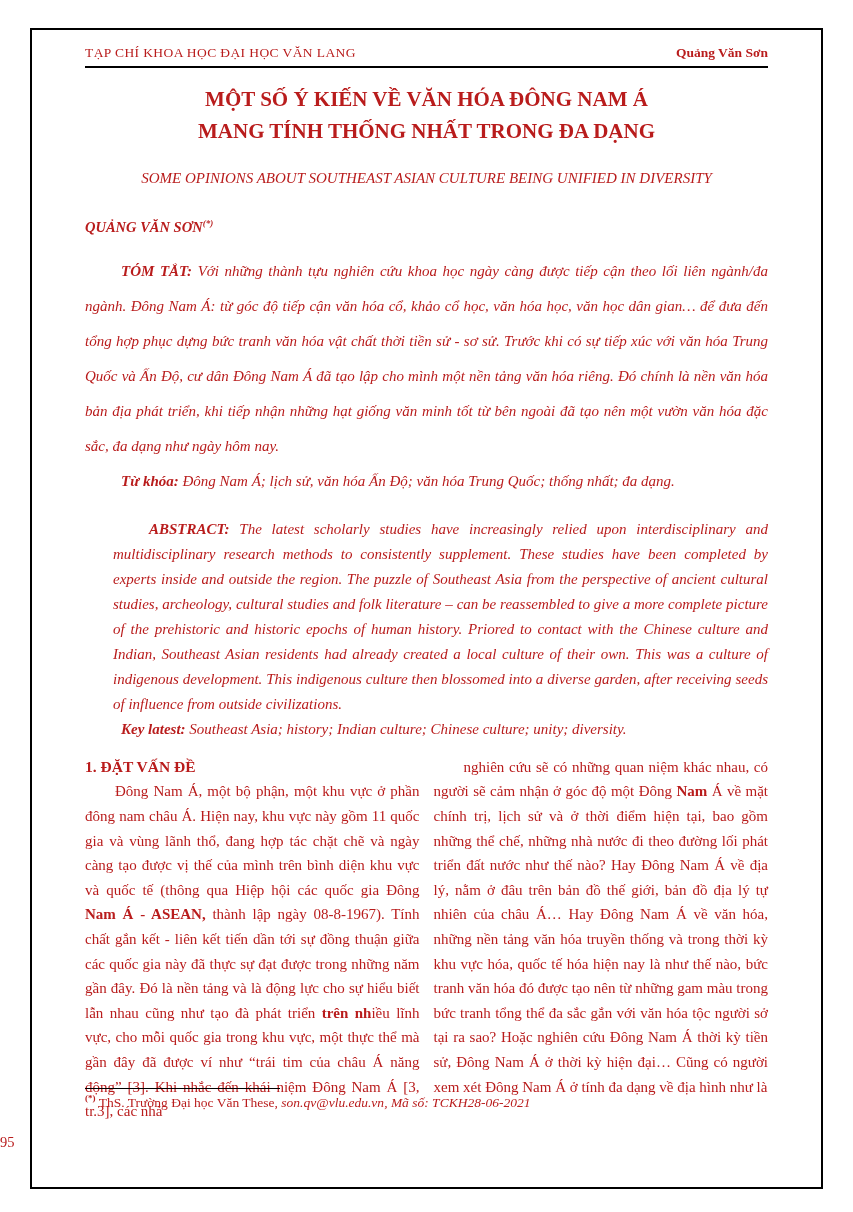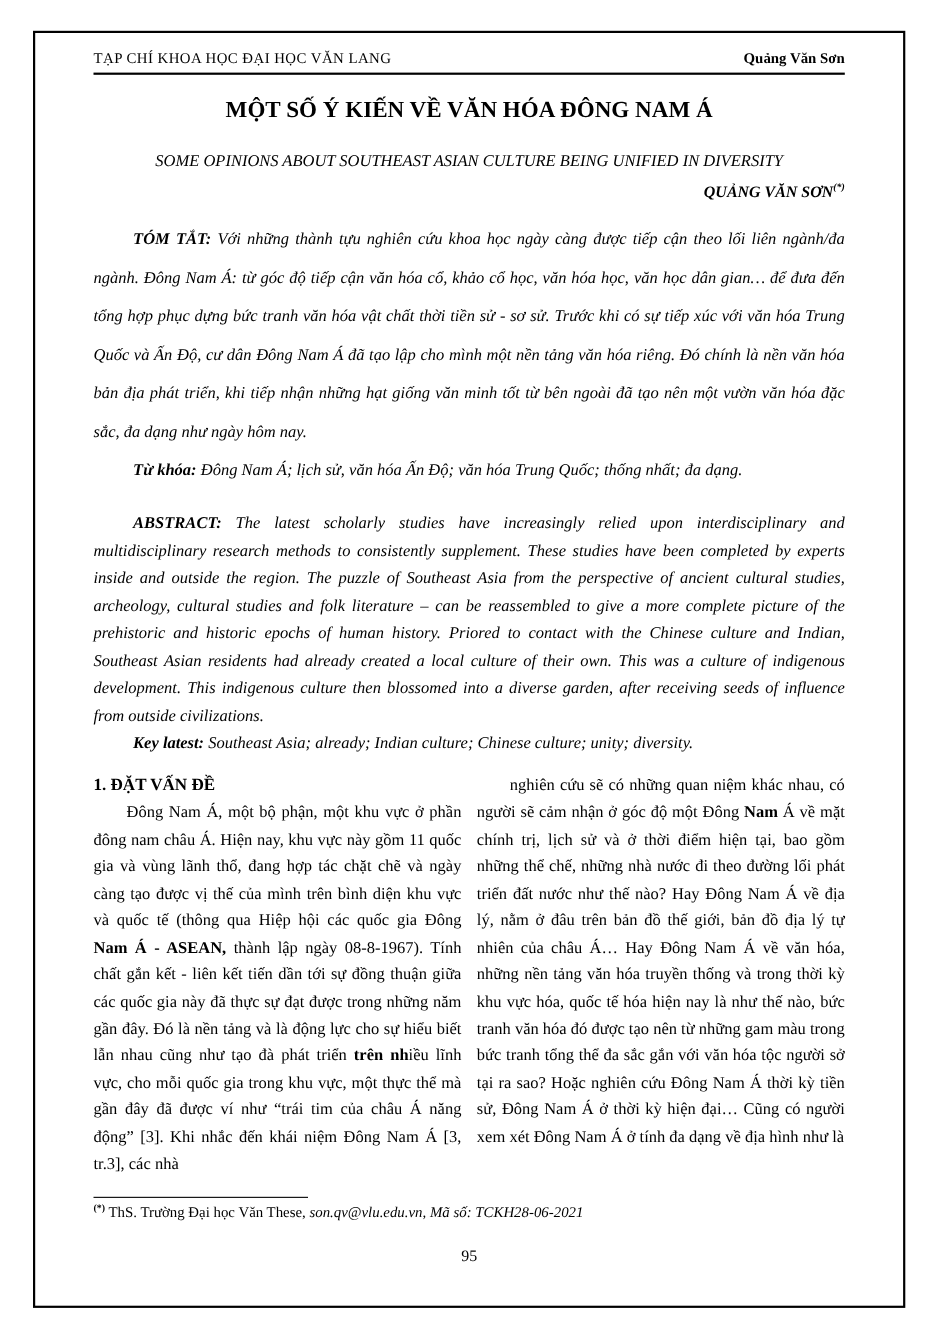--- a/index.html
+++ b/index.html
@@ -2,21 +2,21 @@
 <html><head>
 <meta charset="utf-8">
 <style>
   * { box-sizing: border-box; }
   html, body { margin: 0; padding: 0; background: #ffffff; }
   .page {
     position: relative;
     width: 853px;
     height: 1212px;
     background: #ffffff;
-    color: #000000;
+    color: #b91c1c;
     font-family: "Liberation Serif", "DejaVu Serif", serif;
     overflow: hidden;
   }
   .frame {
     position: absolute;
     top: 28px; left: 30px; right: 30px; bottom: 23px;
     border: 2px solid #000;
   }
   .content { padding: 15px 53px 0 53px; }
 
@@ -39,39 +39,39 @@
     font-family: Liberation Serif, serif;
   }
   .title-en {
     margin: 23px 0 0 0;
     text-align: center;
     font-size: 15px;
     font-weight: normal;
     font-style: italic;
   }
   .author-line {
-    margin-top: 9px;
-    text-align: right;
+    margin-top: 31px;
+    text-align: left;
     font-weight: bold;
     font-style: italic;
     font-size: 14.5px;
   }
   .author-line sup { font-size: 9px; }
 
   .abstract, .keywords {
     margin: 0;
     font-size: 15px;
     font-style: italic;
     text-align: justify;
     text-indent: 36px;
   }
   .abstract.vi, .keywords.vi { line-height: 35px; }
   .abstract.vi { margin-top: 18px; }
   .abstract.en, .keywords.en { line-height: 25px; }
-  .abstract.en { margin-top: 18px; }
+  .abstract.en { margin-top: 18px; margin-left: 28px; }
   .lbl { font-weight: bold; }
 
   .columns { display: flex; gap: 14px; margin-top: 13px; }
   .col { flex: 1; min-width: 0; }
   .section-heading {
     margin: 0;
     font-size: 15.5px;
     font-weight: bold;
     line-height: 24.6px;
   }
@@ -87,59 +87,60 @@
   .footnote-area { position: absolute; left: 85px; right: 85px; top: 1088px; }
   .footnote-rule { width: 195px; border-top: 1.5px solid #000; }
   .footnote { margin: 4px 0 0 0; font-size: 13.5px; }
   .footnote .fn-marker { font-weight: bold; font-size: 9px; }
   .footnote i { }
 
   .page-number {
     position: absolute;
     left: 0; right: 0;
     top: 1134px;
-    text-align: center;
+    text-align: left;
     font-size: 14.5px;
   }
 </style>
 </head>
 <body>
 
 <div class="page">
   <div class="frame">
     <div class="content">
 
       <div class="header">
         <span class="journal">TẠP CHÍ KHOA HỌC ĐẠI HỌC VĂN LANG</span>
         <span class="running-author">Quảng Văn Sơn</span>
       </div>
       <div class="header-rule"></div>
 
       <h1 class="title">
         <span>MỘT SỐ Ý KIẾN VỀ VĂN HÓA ĐÔNG NAM Á</span><br>
+        <span>MANG TÍNH THỐNG NHẤT TRONG ĐA DẠNG</span>
       </h1>
 
       <h2 class="title-en">SOME OPINIONS ABOUT SOUTHEAST ASIAN CULTURE BEING UNIFIED IN DIVERSITY</h2>
 
       <div class="author-line">
         <span>QUẢNG VĂN SƠN</span><sup>(*)</sup>
       </div>
 
       <p class="abstract vi">
         <span class="lbl">TÓM TẮT:</span><span> Với những thành tựu nghiên cứu khoa học ngày càng được tiếp cận theo lối liên ngành/đa ngành. Đông Nam Á: từ góc độ tiếp cận văn hóa cổ, khảo cổ học, văn hóa học, văn học dân gian… để đưa đến tổng hợp phục dựng bức tranh văn hóa vật chất thời tiền sử - sơ sử. Trước khi có sự tiếp xúc với văn hóa Trung Quốc và Ấn Độ, cư dân Đông Nam Á đã tạo lập cho mình một nền tảng văn hóa riêng. Đó chính là nền văn hóa bản địa phát triển, khi tiếp nhận những hạt giống văn minh tốt từ bên ngoài đã tạo nên một vườn văn hóa đặc sắc, đa dạng như ngày hôm nay.</span>
       </p>
       <p class="keywords vi">
         <span class="lbl">Từ khóa:</span><span> Đông Nam Á; lịch sử, văn hóa Ấn Độ; văn hóa Trung Quốc; thống nhất; đa dạng.</span>
       </p>
 
       <p class="abstract en">
         <span class="lbl">ABSTRACT:</span><span> The latest scholarly studies have increasingly relied upon interdisciplinary and multidisciplinary research methods to consistently supplement. These studies have been completed by experts inside and outside the region. The puzzle of Southeast Asia from the perspective of ancient cultural studies, archeology, cultural studies and folk literature – can be reassembled to give a more complete picture of the prehistoric and historic epochs of human history. Priored to contact with the Chinese culture and Indian, Southeast Asian residents had already created a local culture of their own. This was a culture of indigenous development. This indigenous culture then blossomed into a diverse garden, after receiving seeds of influence from outside civilizations.</span>
       </p>
       <p class="keywords en">
-        <span class="lbl">Key latest:</span><span> Southeast Asia; already; Indian culture; Chinese culture; unity; diversity.</span>
+        <span class="lbl">Key latest:</span><span> Southeast Asia; history; Indian culture; Chinese culture; unity; diversity.</span>
       </p>
 
       <div class="columns">
         <div class="col">
           <h3 class="section-heading">1. ĐẶT VẤN ĐỀ</h3>
           <p class="body-para"><span>Đông Nam Á, một bộ phận, một khu vực ở phần đông nam châu Á. Hiện nay, khu vực này gồm 11 quốc gia và vùng lãnh thổ, đang hợp tác chặt chẽ và ngày càng tạo được vị thế của mình trên bình diện khu vực và quốc tế (thông qua Hiệp hội các quốc gia Đông </span><b>Nam Á - ASEAN,</b><span> thành lập ngày 08-8-1967). Tính chất gắn kết - liên kết tiến dần tới sự đồng thuận giữa các quốc gia này đã thực sự đạt được trong những năm gần đây. Đó là nền tảng và là động lực cho sự hiểu biết lẫn nhau cũng như tạo đà phát triển </span><b>trên nh</b><span>iều lĩnh vực, cho mỗi quốc gia trong khu vực, một thực thể mà gần đây đã được ví như “trái tim của châu Á năng động” [3]. Khi nhắc đến khái niệm Đông Nam Á [3, tr.3], các nhà</span></p>
         </div>
         <div class="col">
           <p class="body-para"><span>nghiên cứu sẽ có những quan niệm khác nhau, có người sẽ cảm nhận ở góc độ một Đông </span><b>Nam</b><span> Á về mặt chính trị, lịch sử và ở thời điểm hiện tại, bao gồm những thể chế, những nhà nước đi theo đường lối phát triển đất nước như thế nào? Hay Đông Nam Á về địa lý, nằm ở đâu trên bản đồ thế giới, bản đồ địa lý tự nhiên của châu Á… Hay Đông Nam Á về văn hóa, những nền tảng văn hóa truyền thống và trong thời kỳ khu vực hóa, quốc tế hóa hiện nay là như thế nào, bức tranh văn hóa đó được tạo nên từ những gam màu trong bức tranh tổng thể đa sắc gắn với văn hóa tộc người sở tại ra sao? Hoặc nghiên cứu Đông Nam Á thời kỳ tiền sử, Đông Nam Á ở thời kỳ hiện đại… Cũng có người xem xét Đông Nam Á ở tính đa dạng về địa hình như là</span></p>
         </div>

